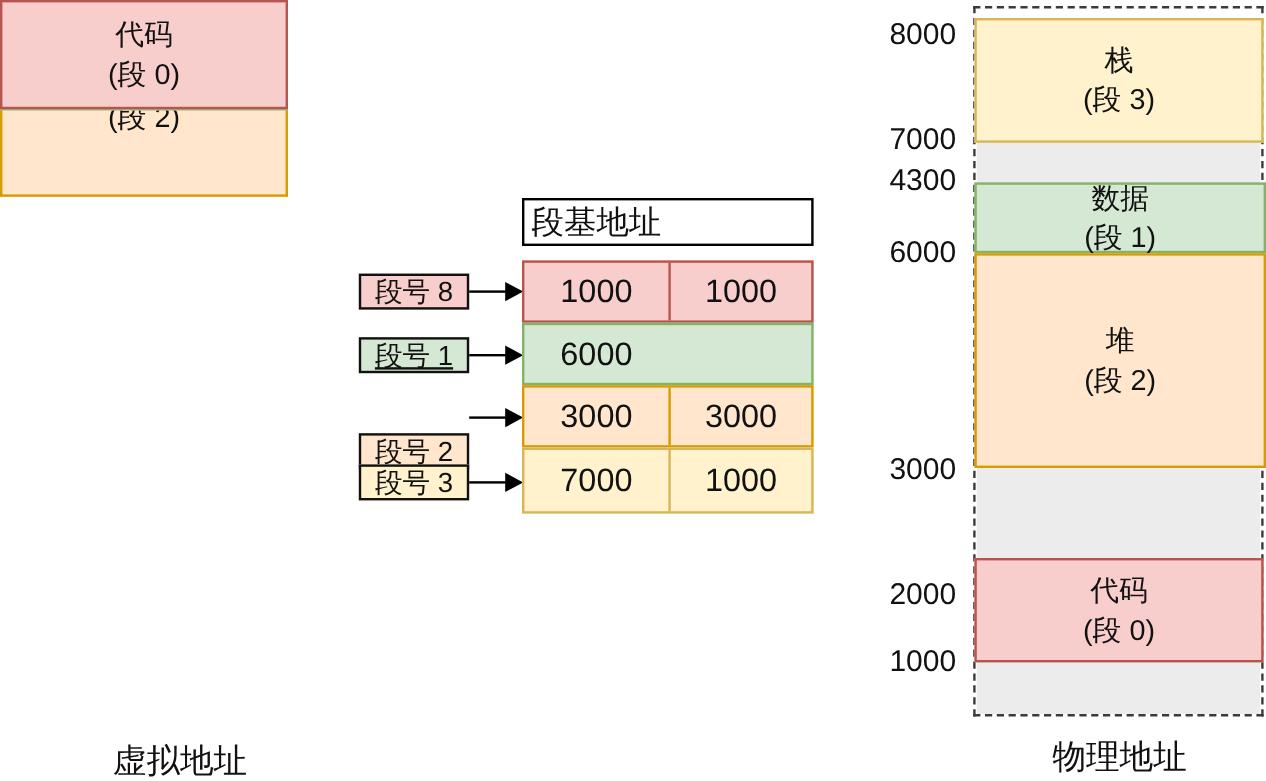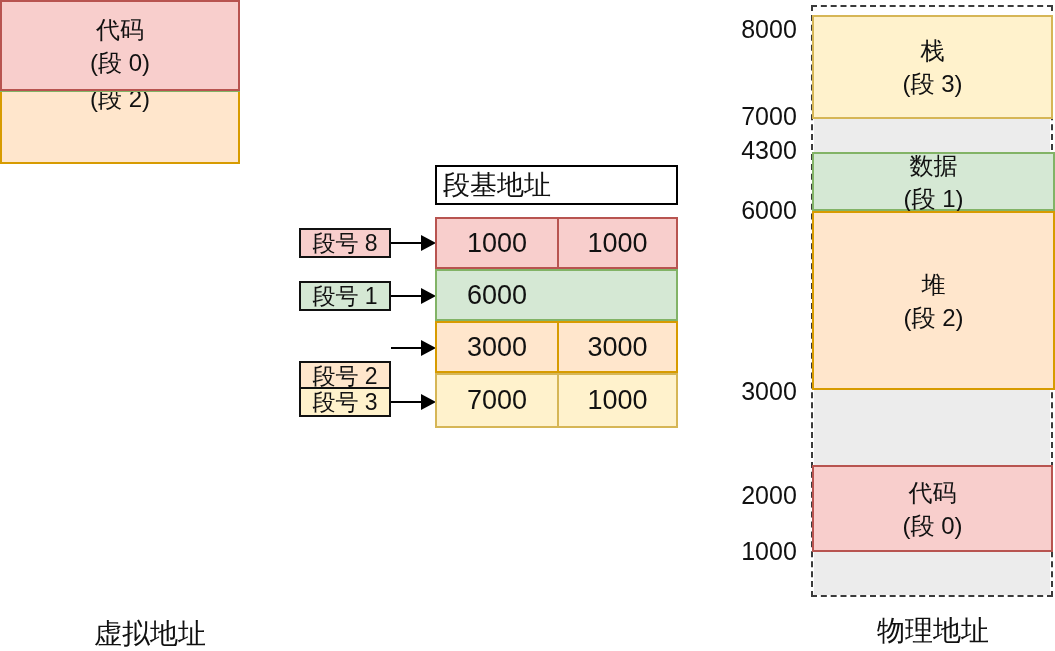--- a/index.html
+++ b/index.html
@@ -84,21 +84,21 @@
   <div class="abs gap-box" style="left:0;top:481;width:240px;height:28px;"></div>
   <div class="abs seg-box fill-red" style="left:0;top:509;width:240px;height:91px;">
     <span>代码</span>
     <span>(段 0)</span>
   </div>
   <div class="abs caption" style="left:30px;top:615px;width:240px;">虚拟地址</div>
 
   <div class="abs seg-tag fill-red" style="left:299px;top:228px;">
     <span>段号 8</span>
   </div>
-  <div class="abs seg-tag fill-green" style="left:299px;top:281px;">
+  <div class="abs seg-tag fill-green" style="left:299px;top:281px;text-decoration:underline;">
     <span>段号 1</span>
   </div>
   <div class="abs seg-tag fill-orange" style="left:299px;top:333px;margin-top:28px;">
     <span>段号 2</span>
   </div>
   <div class="abs seg-tag fill-yellow" style="left:299px;top:387px;">
     <span>段号 3</span>
   </div>
 
   <div class="abs arrow-line" style="left:391px;top:242px;width:31px;"></div>

